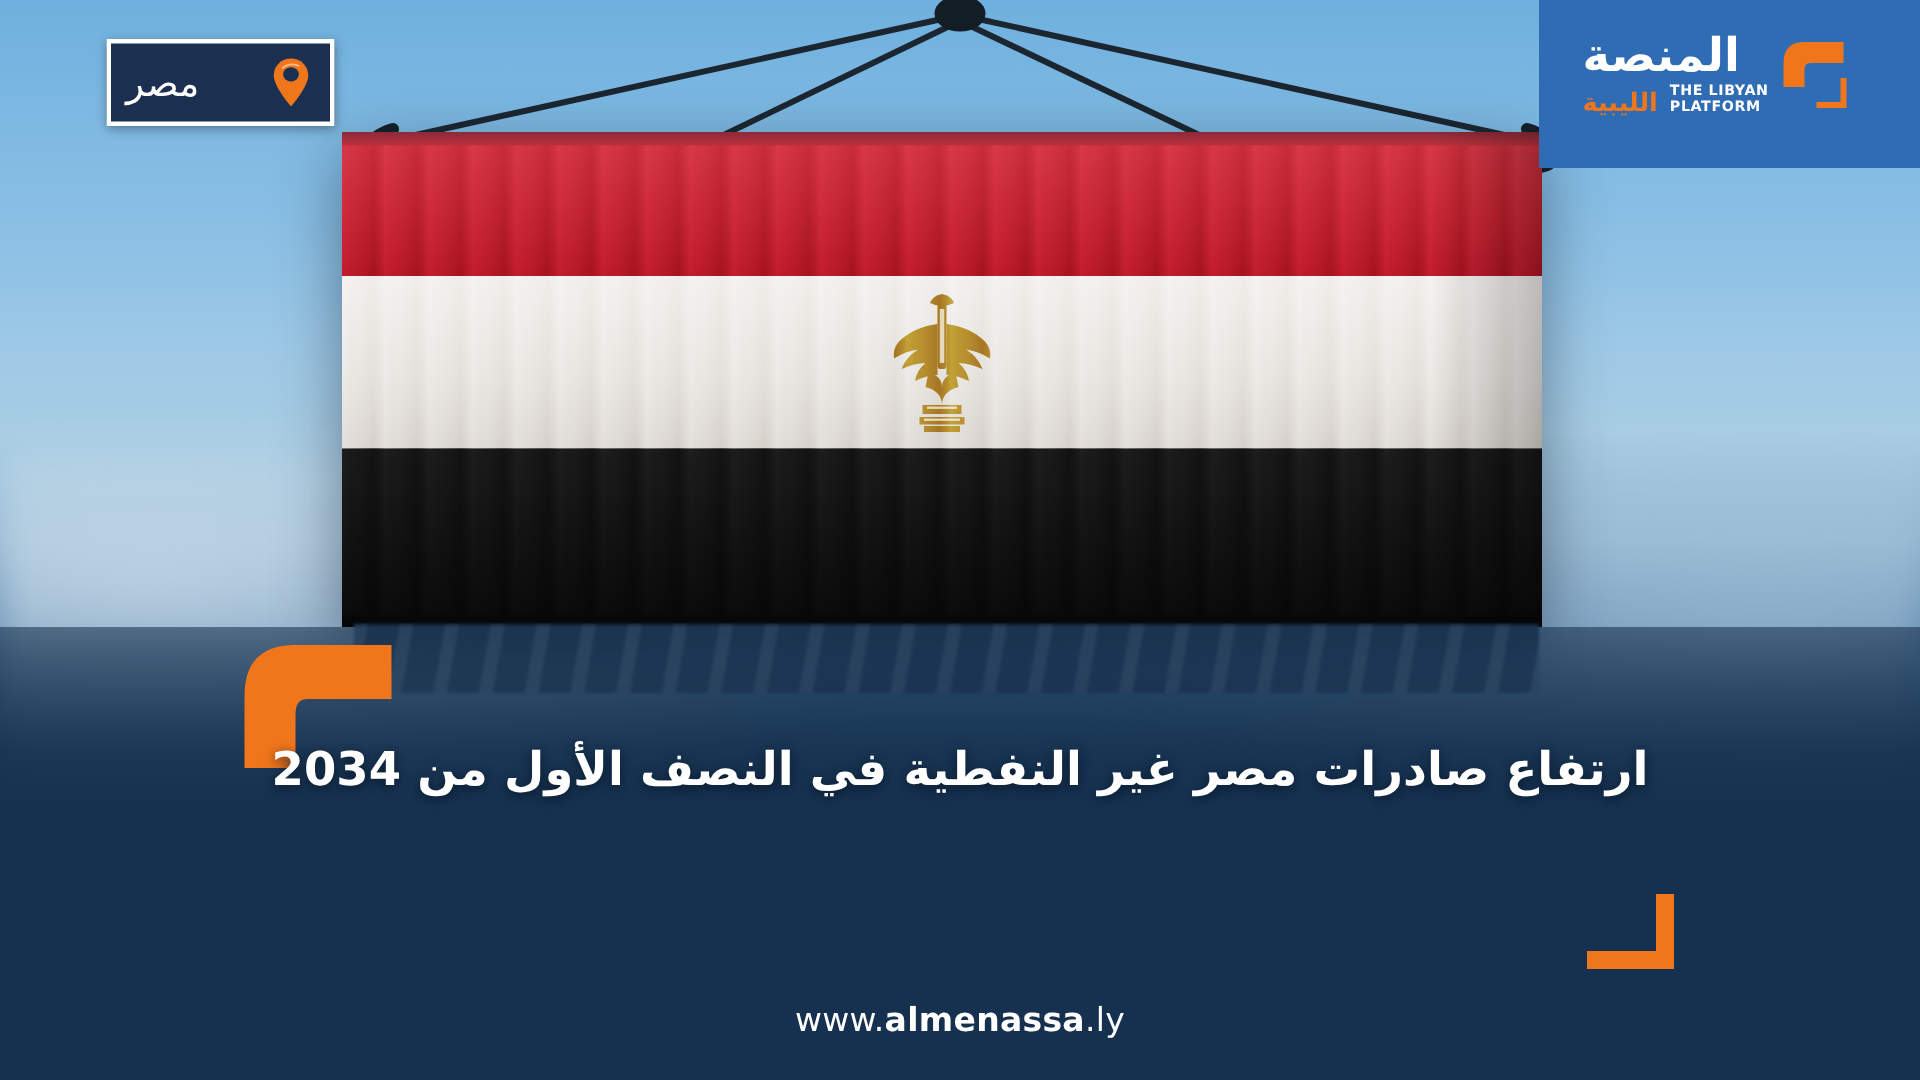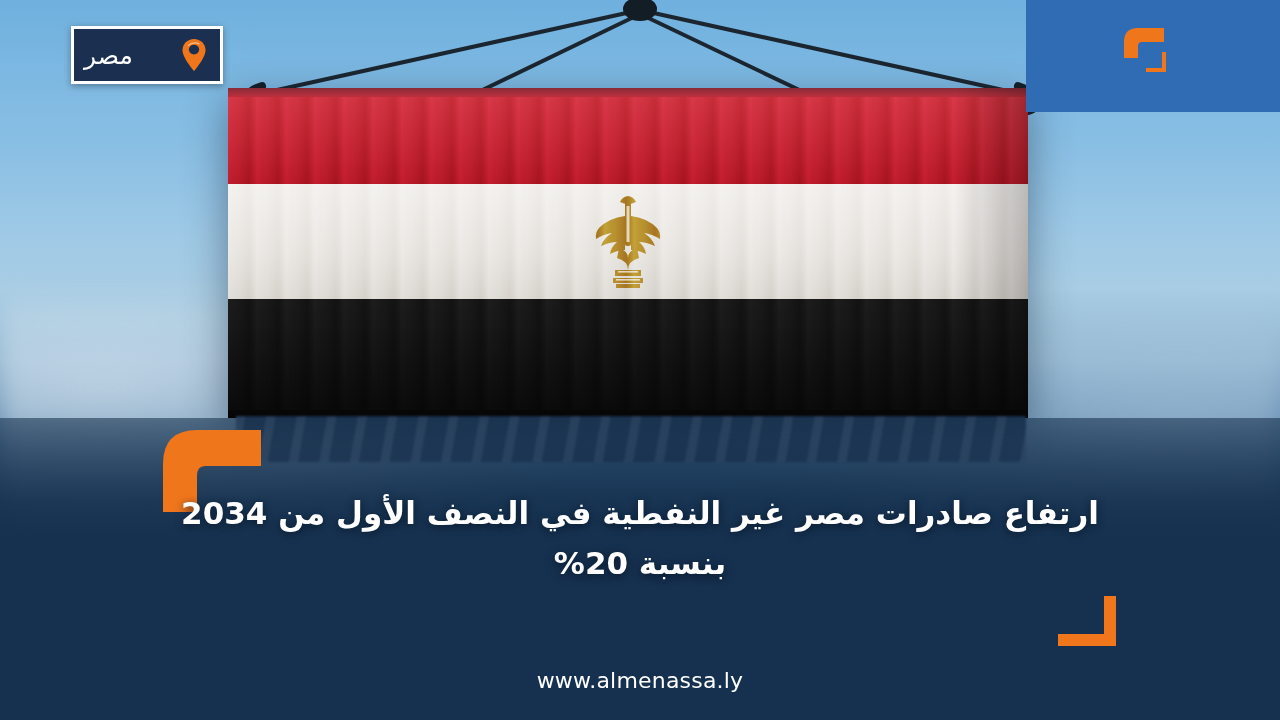--- a/index.html
+++ b/index.html
@@ -220,21 +220,21 @@
     position: absolute;
     left: 0; right: 0;
     top: 668px;
     text-align: center;
     direction: ltr;
     color: #ffffff;
     font-size: 22px;
     font-weight: 400;
     letter-spacing: .2px;
   }
-  .site-url b { font-weight: 400; }
+  .site-url b { font-weight: 700; }
 </style>
 </head>
 <body>
 
 <div class="stage">
 
   <div class="sky"></div>
   <div class="haze"></div>
 
   <svg class="rig" viewBox="0 0 1280 160">
@@ -294,32 +294,41 @@
     </svg>
     <span class="loc-label">مصر</span>
   </div>
 
   <div class="logo-panel">
     <div class="logo-inner">
       <svg class="logo-mark" viewBox="0 0 54 56">
         <path d="M4 36 L4 20 Q4 6 18 6 L44 6 L44 20 L22 20 Q18 20 18 24 L18 36 Z" fill="#f0761c"></path>
         <path d="M26 48 L44 48 L44 30" fill="none" stroke="#f0761c" stroke-width="4"></path>
       </svg>
+      <div class="logo-words">
+        <div class="logo-ar-main">المنصة</div>
+        <div class="logo-row2">
+          <div class="logo-ar-sub">الليبية</div>
+          <div class="logo-en">
+            <span>THE LIBYAN</span><br>
+            <span>PLATFORM</span>
+          </div>
+        </div>
+      </div>
     </div>
   </div>
 
   <svg class="bracket-tl" viewBox="0 0 108 92">
     <path d="M6 92 L6 44 Q6 10 40 10 L104 10 L104 46 L48 46 Q40 46 40 56 L40 92 Z" fill="#f0761c"></path>
   </svg>
   <svg class="bracket-br" viewBox="0 0 72 64">
     <path d="M62 2 L62 52 L4 52 L4 40 L50 40 L50 2 Z" fill="#f0761c"></path>
   </svg>
 
   <div class="headline">
     <span class="l1">ارتفاع صادرات مصر غير النفطية في النصف الأول من 2034</span>
-    <span class="l2">بنسبة 20%</span>
   </div>
 
   <div class="site-url">
     <span>www.</span><b>almenassa</b><span>.ly</span>
   </div>
 
 </div>
 
 </body></html>

